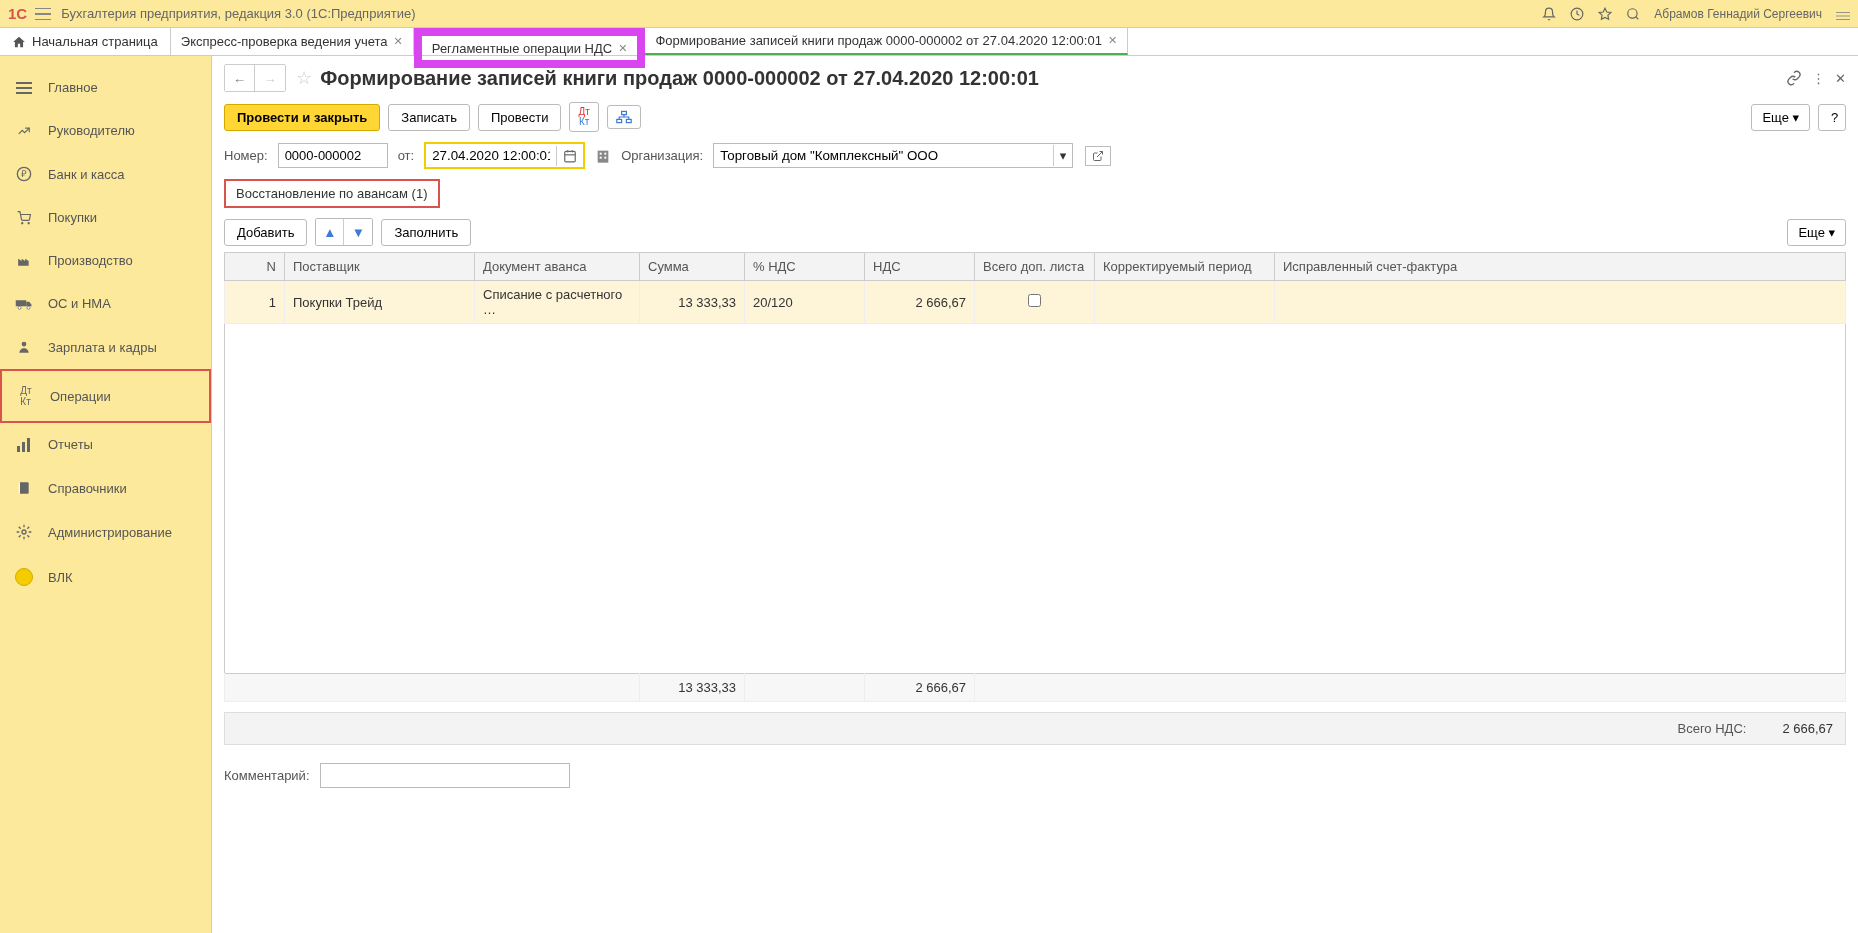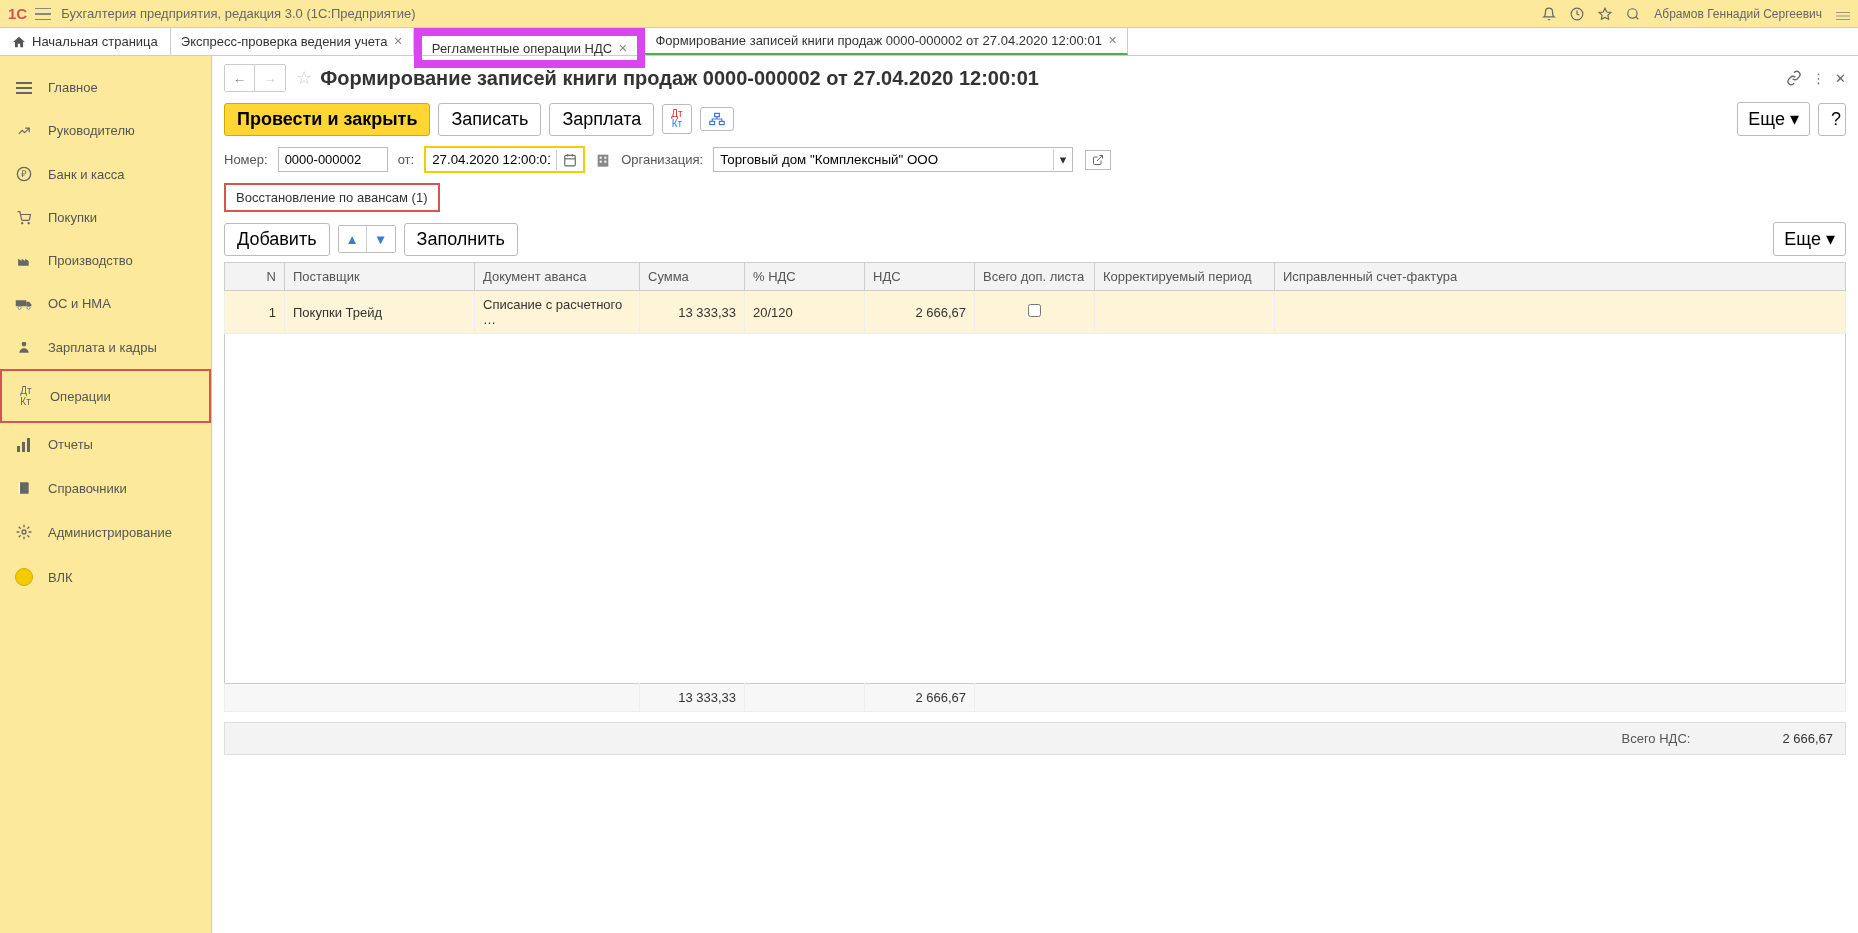--- a/index.html
+++ b/index.html
@@ -41,21 +41,21 @@
 .nav-arrows { display: flex; border: 1px solid #ccc; border-radius: 2px; margin-right: 10px; }
 .nav-arrows button { width: 30px; height: 26px; background: #fff; border: none; border-right: 1px solid #ccc; cursor: pointer; color: #777; }
 .nav-arrows button:last-child { border-right: none; }
 .star-icon { color: #ccc; margin-right: 8px; cursor: pointer; font-size: 18px; }
 .doc-title { font-size: 20px; font-weight: bold; flex: 1; }
 .title-right { display: flex; gap: 10px; align-items: center; }
 .title-right .icon-btn { cursor: pointer; color: #666; }
 
 
 .actions-row { display: flex; gap: 8px; align-items: center; margin-bottom: 10px; }
-.btn { padding: 5px 12px; border: 1px solid #bbb; background: #fff; border-radius: 3px; cursor: pointer; font-size: 18px; }
+.btn { padding: 5px 12px; border: 1px solid #bbb; background: #fff; border-radius: 3px; cursor: pointer; font-size: 13px; }
 .btn-primary { background: #ffd633; font-weight: bold; border-color: #d4aa00; }
 .btn-icon { padding: 4px 8px; }
 .btn-more { padding: 5px 10px; }
 .btn-help { width: 28px; }
 .spacer { flex: 1; }
 
 
 .fields-row { display: flex; gap: 10px; align-items: center; margin-bottom: 10px; }
 .field-label { color: #555; }
 .input { border: 1px solid #bbb; padding: 4px 6px; font-size: 13px; background: #fff; }
@@ -81,21 +81,21 @@
 
 
 .data-table { width: 100%; border: 1px solid #ccc; border-collapse: collapse; }
 .data-table th { background: #f3f3f3; border: 1px solid #ccc; padding: 6px 8px; text-align: left; font-weight: normal; color: #555; }
 .data-table td { border: 1px solid #eee; padding: 6px 8px; }
 .data-table tr.selected td { background: #fef5d8; }
 .data-table .num-col { width: 60px; text-align: right; }
 .data-table tbody { }
 .data-table tfoot td { background: #f7f7f7; border-top: 1px solid #ccc; font-weight: normal; }
 
-.totals-row { display: flex; justify-content: flex-end; margin-top: 10px; background: #f3f3f3; padding: 8px 12px; border: 1px solid #ddd; gap: 92px; }
+.totals-row { display: flex; justify-content: flex-end; margin-top: 10px; background: #f3f3f3; padding: 8px 12px; border: 1px solid #ddd; gap: 36px; }
 .totals-row .label { color: #555; }
 
 .comment-row { display: flex; align-items: center; gap: 10px; margin-top: 18px; }
 .comment-row input { width: 250px; }
 
 .checkbox-cell { text-align: center; }
 
 svg { display: block; }
 </style>
 </head>
@@ -287,21 +287,21 @@
             </svg>
           </span>
         <span class="icon-btn">⋮</span>
         <span class="icon-btn">✕</span>
       </div>
     </div>
 
     <div class="actions-row">
       <button class="btn btn-primary">Провести и закрыть</button>
       <button class="btn">Записать</button>
-      <button class="btn">Зарплата</button>
+      <button class="btn">Провести</button>
       <button class="btn btn-icon" style="font-size:10px;line-height:1;"><span style="color:#d33;">Дт</span><br><span style="color:#3a7bd5;">Кт</span></button>
       <button class="btn btn-icon">
           <svg width="16" height="14" viewBox="0 0 20 16" fill="none" stroke="#3a7bd5" stroke-width="1.5">
             <rect x="7" y="1" width="6" height="4"></rect>
             <rect x="1" y="11" width="6" height="4"></rect>
             <rect x="13" y="11" width="6" height="4"></rect>
             <path d="M10 5v3M10 8H4v3M10 8h6v3"></path>
           </svg>
         </button>
       <div class="spacer"></div>
@@ -410,14 +410,18 @@
           <td colspan="3"></td>
         </tr>
       </tfoot>
     </table>
 
     <div class="totals-row">
       <span class="label">Всего НДС:</span>
       <span>2 666,67</span>
     </div>
 
+    <div class="comment-row">
+      <span class="field-label">Комментарий:</span>
+      <input class="input" value="" style="">
+    </div>
   </div>
 </div>
 
 </body></html>

